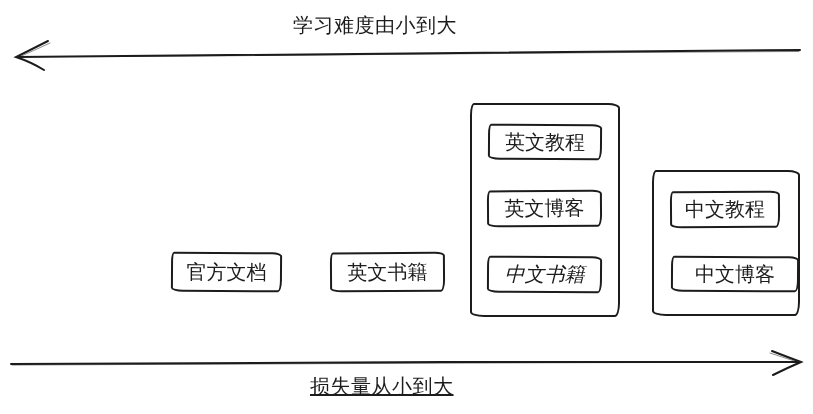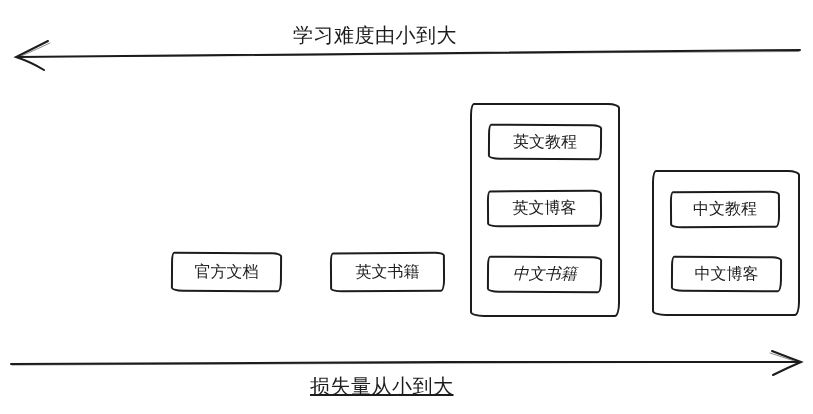--- a/index.html
+++ b/index.html
@@ -33,21 +33,21 @@
     pointer-events: none;
   }
   .sketch-box {
     position: absolute;
     border: 2px solid #1c1c1c;
     background: #ffffff;
     box-sizing: border-box;
     display: flex;
     align-items: center;
     justify-content: center;
-    font-size: 16px;
+    font-size: 20px;
     color: #1c1c1c;
     white-space: nowrap;
     
     border-radius: 3px 10px 4px 12px / 10px 4px 12px 4px;
   }
   .group-box {
     position: absolute;
     border: 2px solid #1c1c1c;
     background: #ffffff;
     box-sizing: border-box;
@@ -72,21 +72,21 @@
     </g>
 
     <g>
       <path d="M 11 364 C 250 363, 550 361, 800 362"></path>
       <path d="M 12 365 C 280 364, 520 362.5, 700 362.5" stroke-width="1" opacity="0.55"></path>
       <path d="M 772 351 Q 790 358 801 362 Q 787 368 773 375"></path>
       <path d="M 770 353 Q 788 359 799 362.5" stroke-width="1" opacity="0.5"></path>
     </g>
   </svg>
 
-  <div class="axis-label" style="left:293px; top:23px;">学习难度由小到大</div>
+  <div class="axis-label" style="left:293px; top:13px;">学习难度由小到大</div>
 
   <div class="axis-label" style="left:310px; top:374px;text-decoration:underline;">损失量从小到大</div>
 
 
   <div class="sketch-box tilt-b" style="left:171px; top:252px; width:111px; height:40px;">
     <span>官方文档</span>
   </div>
 
   <div class="sketch-box tilt-a" style="left:330px; top:252px; width:115px; height:40px;">
     <span>英文书籍</span>
@@ -101,18 +101,18 @@
     </div>
     <div class="sketch-box tilt-b" style="left:15px; top:151px; width:115px; height:37px;font-style:italic;">
       <span>中文书籍</span>
     </div>
   </div>
 
   <div class="group-box" style="left:652px; top:170px; width:148px; height:146px;padding-left:48px;">
     <div class="sketch-box tilt-a" style="left:16px; top:19px; width:110px; height:37px;">
       <span>中文教程</span>
     </div>
-    <div class="sketch-box tilt-b" style="left:17px; top:84px; width:111px; height:36px;">
+    <div class="sketch-box tilt-b" style="left:17px; top:84px; width:128px; height:36px;">
       <span>中文博客</span>
     </div>
   </div>
 
 </div>
 
 </body></html>

